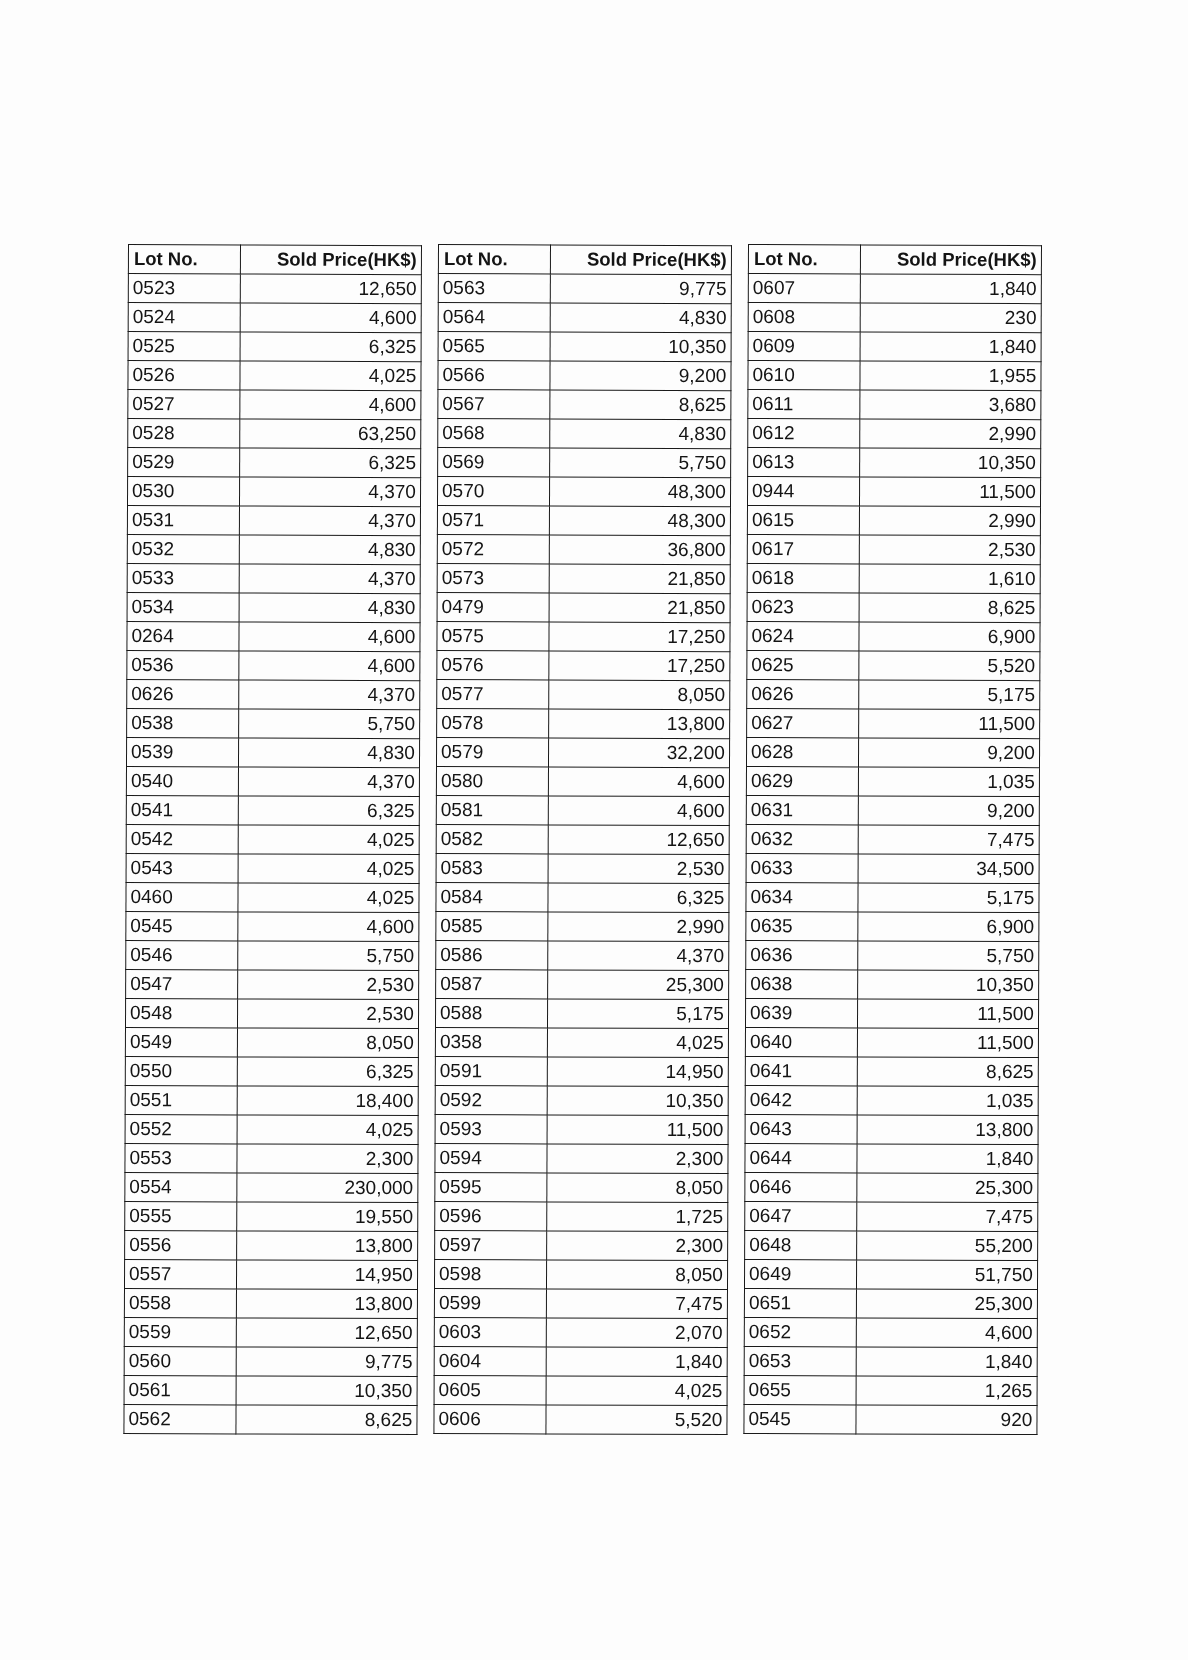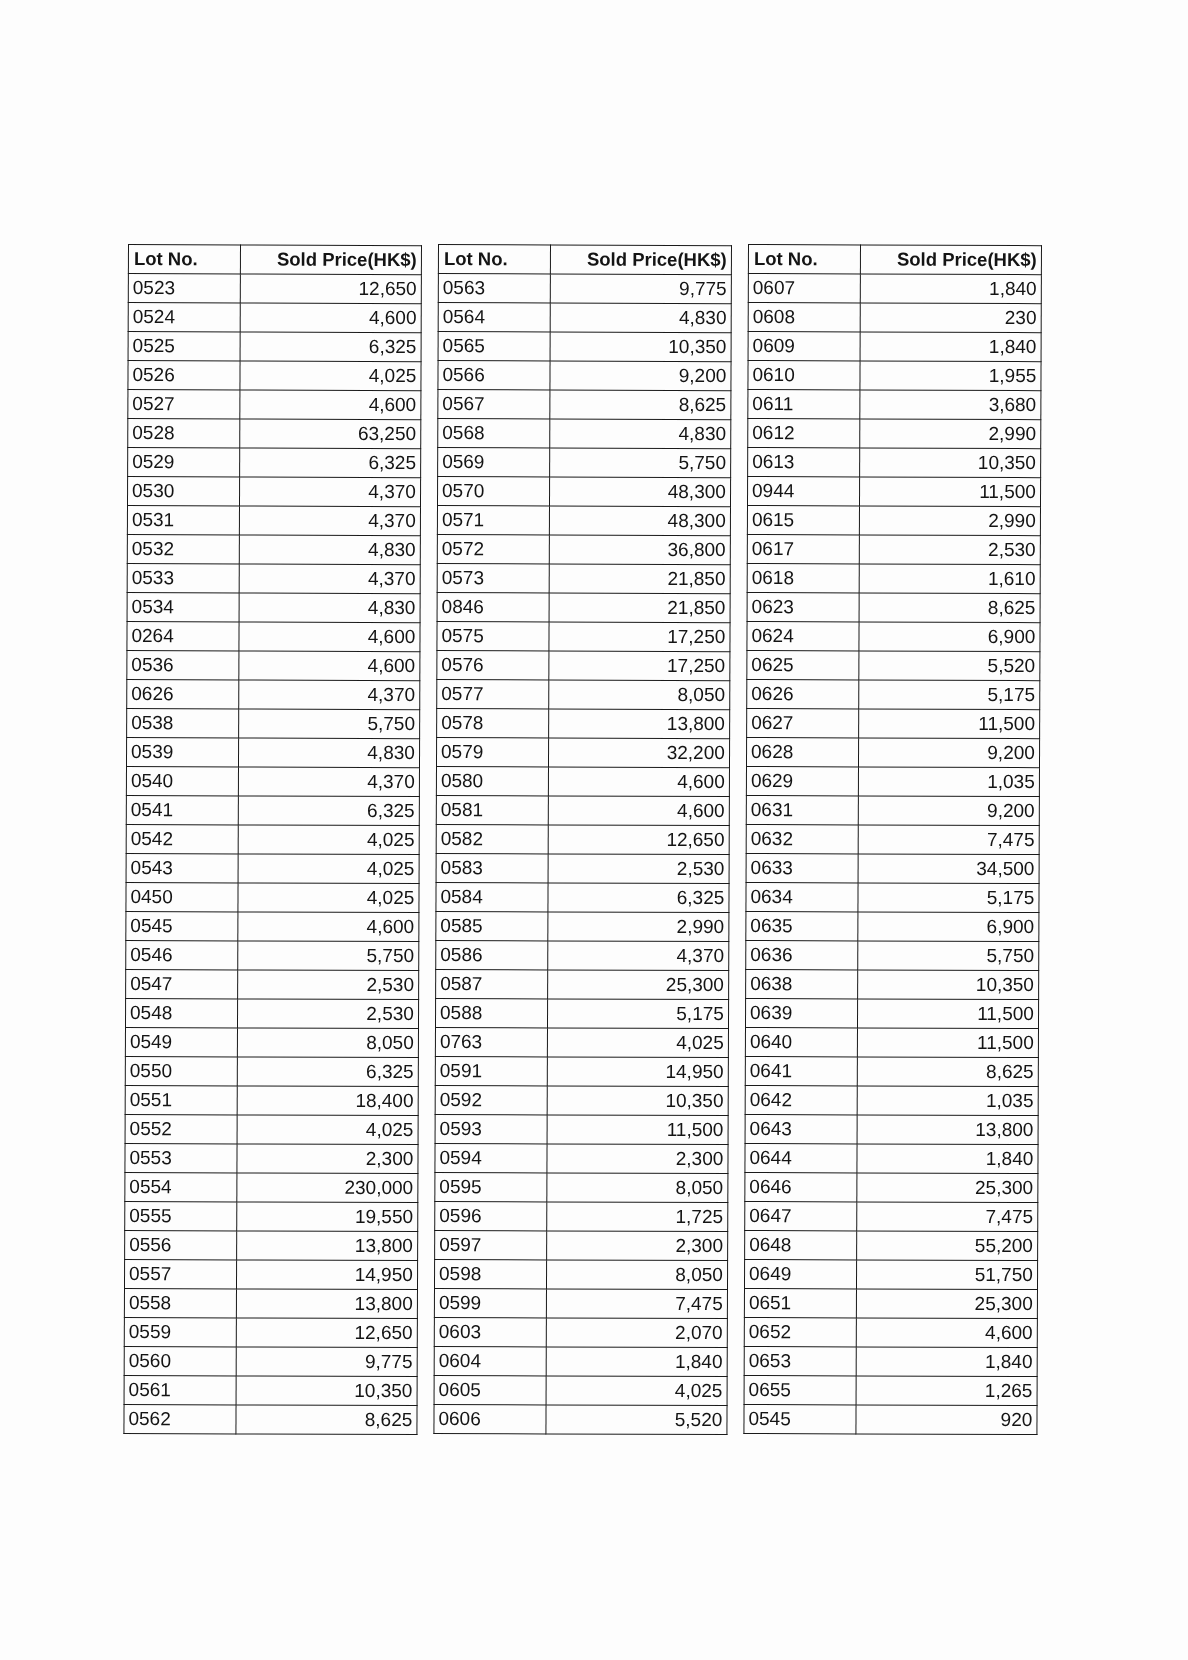--- a/index.html
+++ b/index.html
@@ -132,21 +132,21 @@
         </tr>
         <tr>
           <td class="lot">0542</td>
           <td class="price">4,025</td>
         </tr>
         <tr>
           <td class="lot">0543</td>
           <td class="price">4,025</td>
         </tr>
         <tr>
-          <td class="lot">0450</td>
+          <td class="lot">0460</td>
           <td class="price">4,025</td>
         </tr>
         <tr>
           <td class="lot">0545</td>
           <td class="price">4,600</td>
         </tr>
         <tr>
           <td class="lot">0546</td>
           <td class="price">5,750</td>
         </tr>
@@ -267,21 +267,21 @@
         </tr>
         <tr>
           <td class="lot">0572</td>
           <td class="price">36,800</td>
         </tr>
         <tr>
           <td class="lot">0573</td>
           <td class="price">21,850</td>
         </tr>
         <tr>
-          <td class="lot">0846</td>
+          <td class="lot">0479</td>
           <td class="price">21,850</td>
         </tr>
         <tr>
           <td class="lot">0575</td>
           <td class="price">17,250</td>
         </tr>
         <tr>
           <td class="lot">0576</td>
           <td class="price">17,250</td>
         </tr>
@@ -327,21 +327,21 @@
         </tr>
         <tr>
           <td class="lot">0587</td>
           <td class="price">25,300</td>
         </tr>
         <tr>
           <td class="lot">0588</td>
           <td class="price">5,175</td>
         </tr>
         <tr>
-          <td class="lot">0763</td>
+          <td class="lot">0358</td>
           <td class="price">4,025</td>
         </tr>
         <tr>
           <td class="lot">0591</td>
           <td class="price">14,950</td>
         </tr>
         <tr>
           <td class="lot">0592</td>
           <td class="price">10,350</td>
         </tr>

